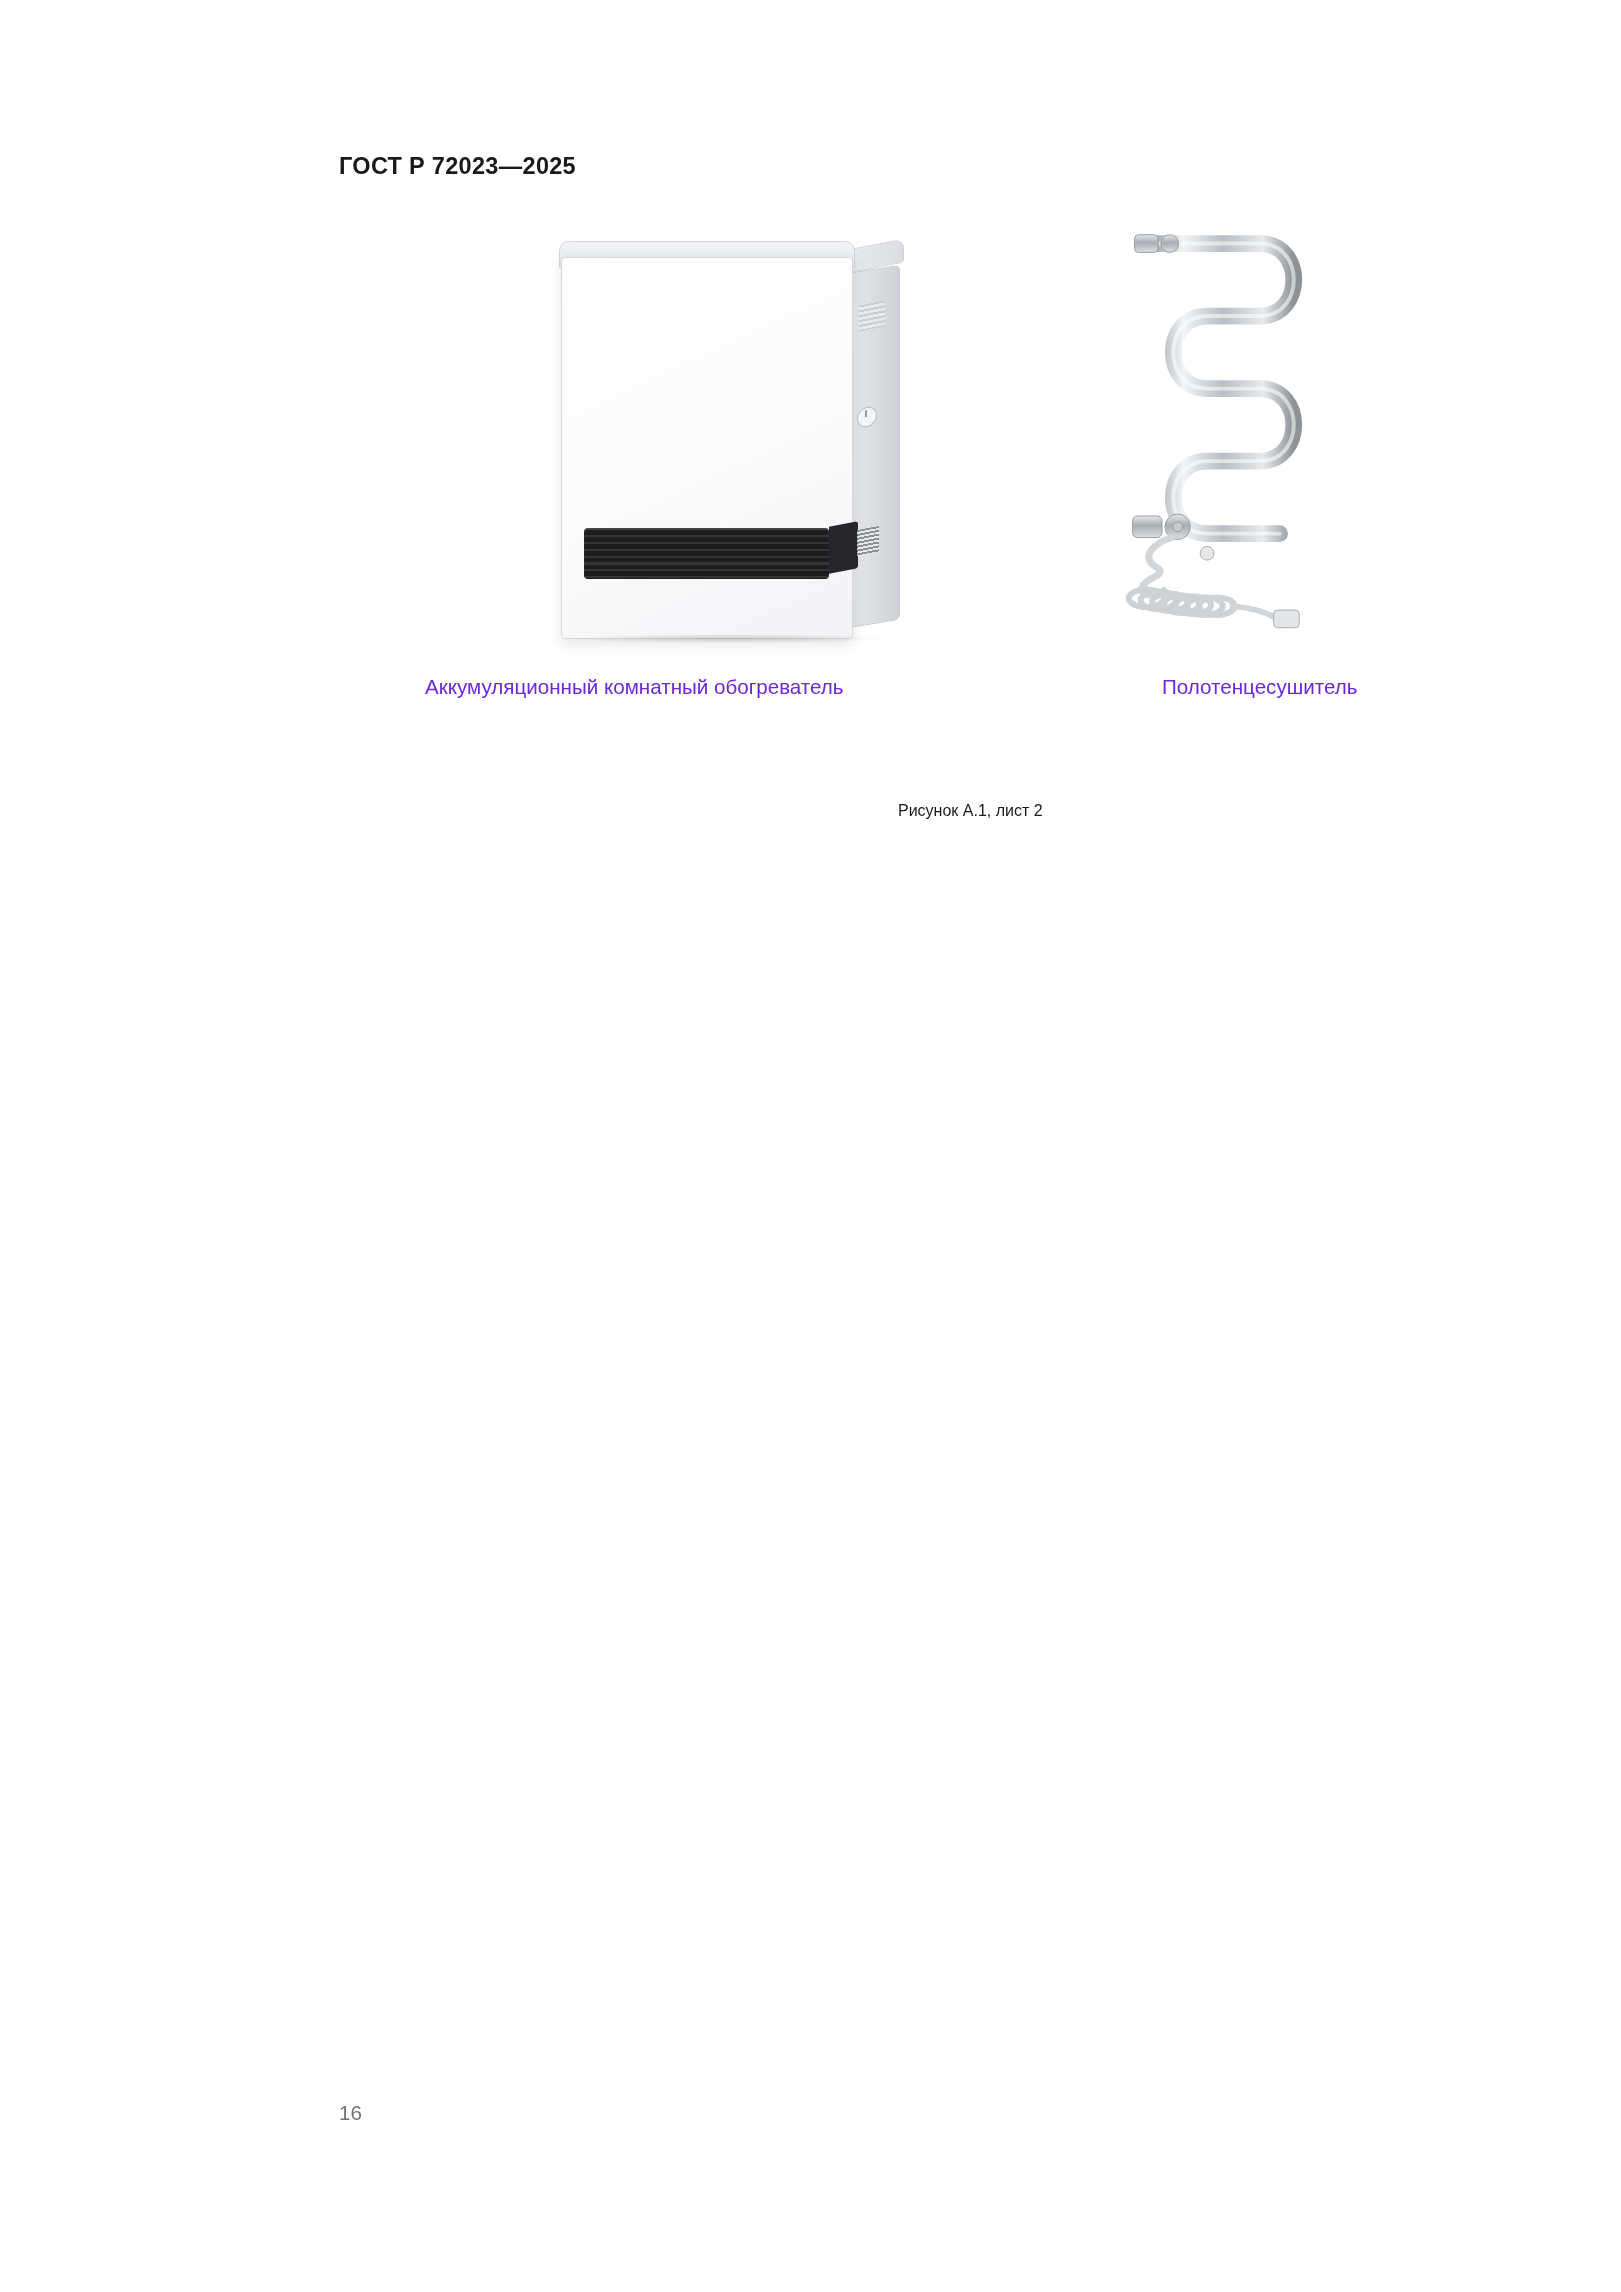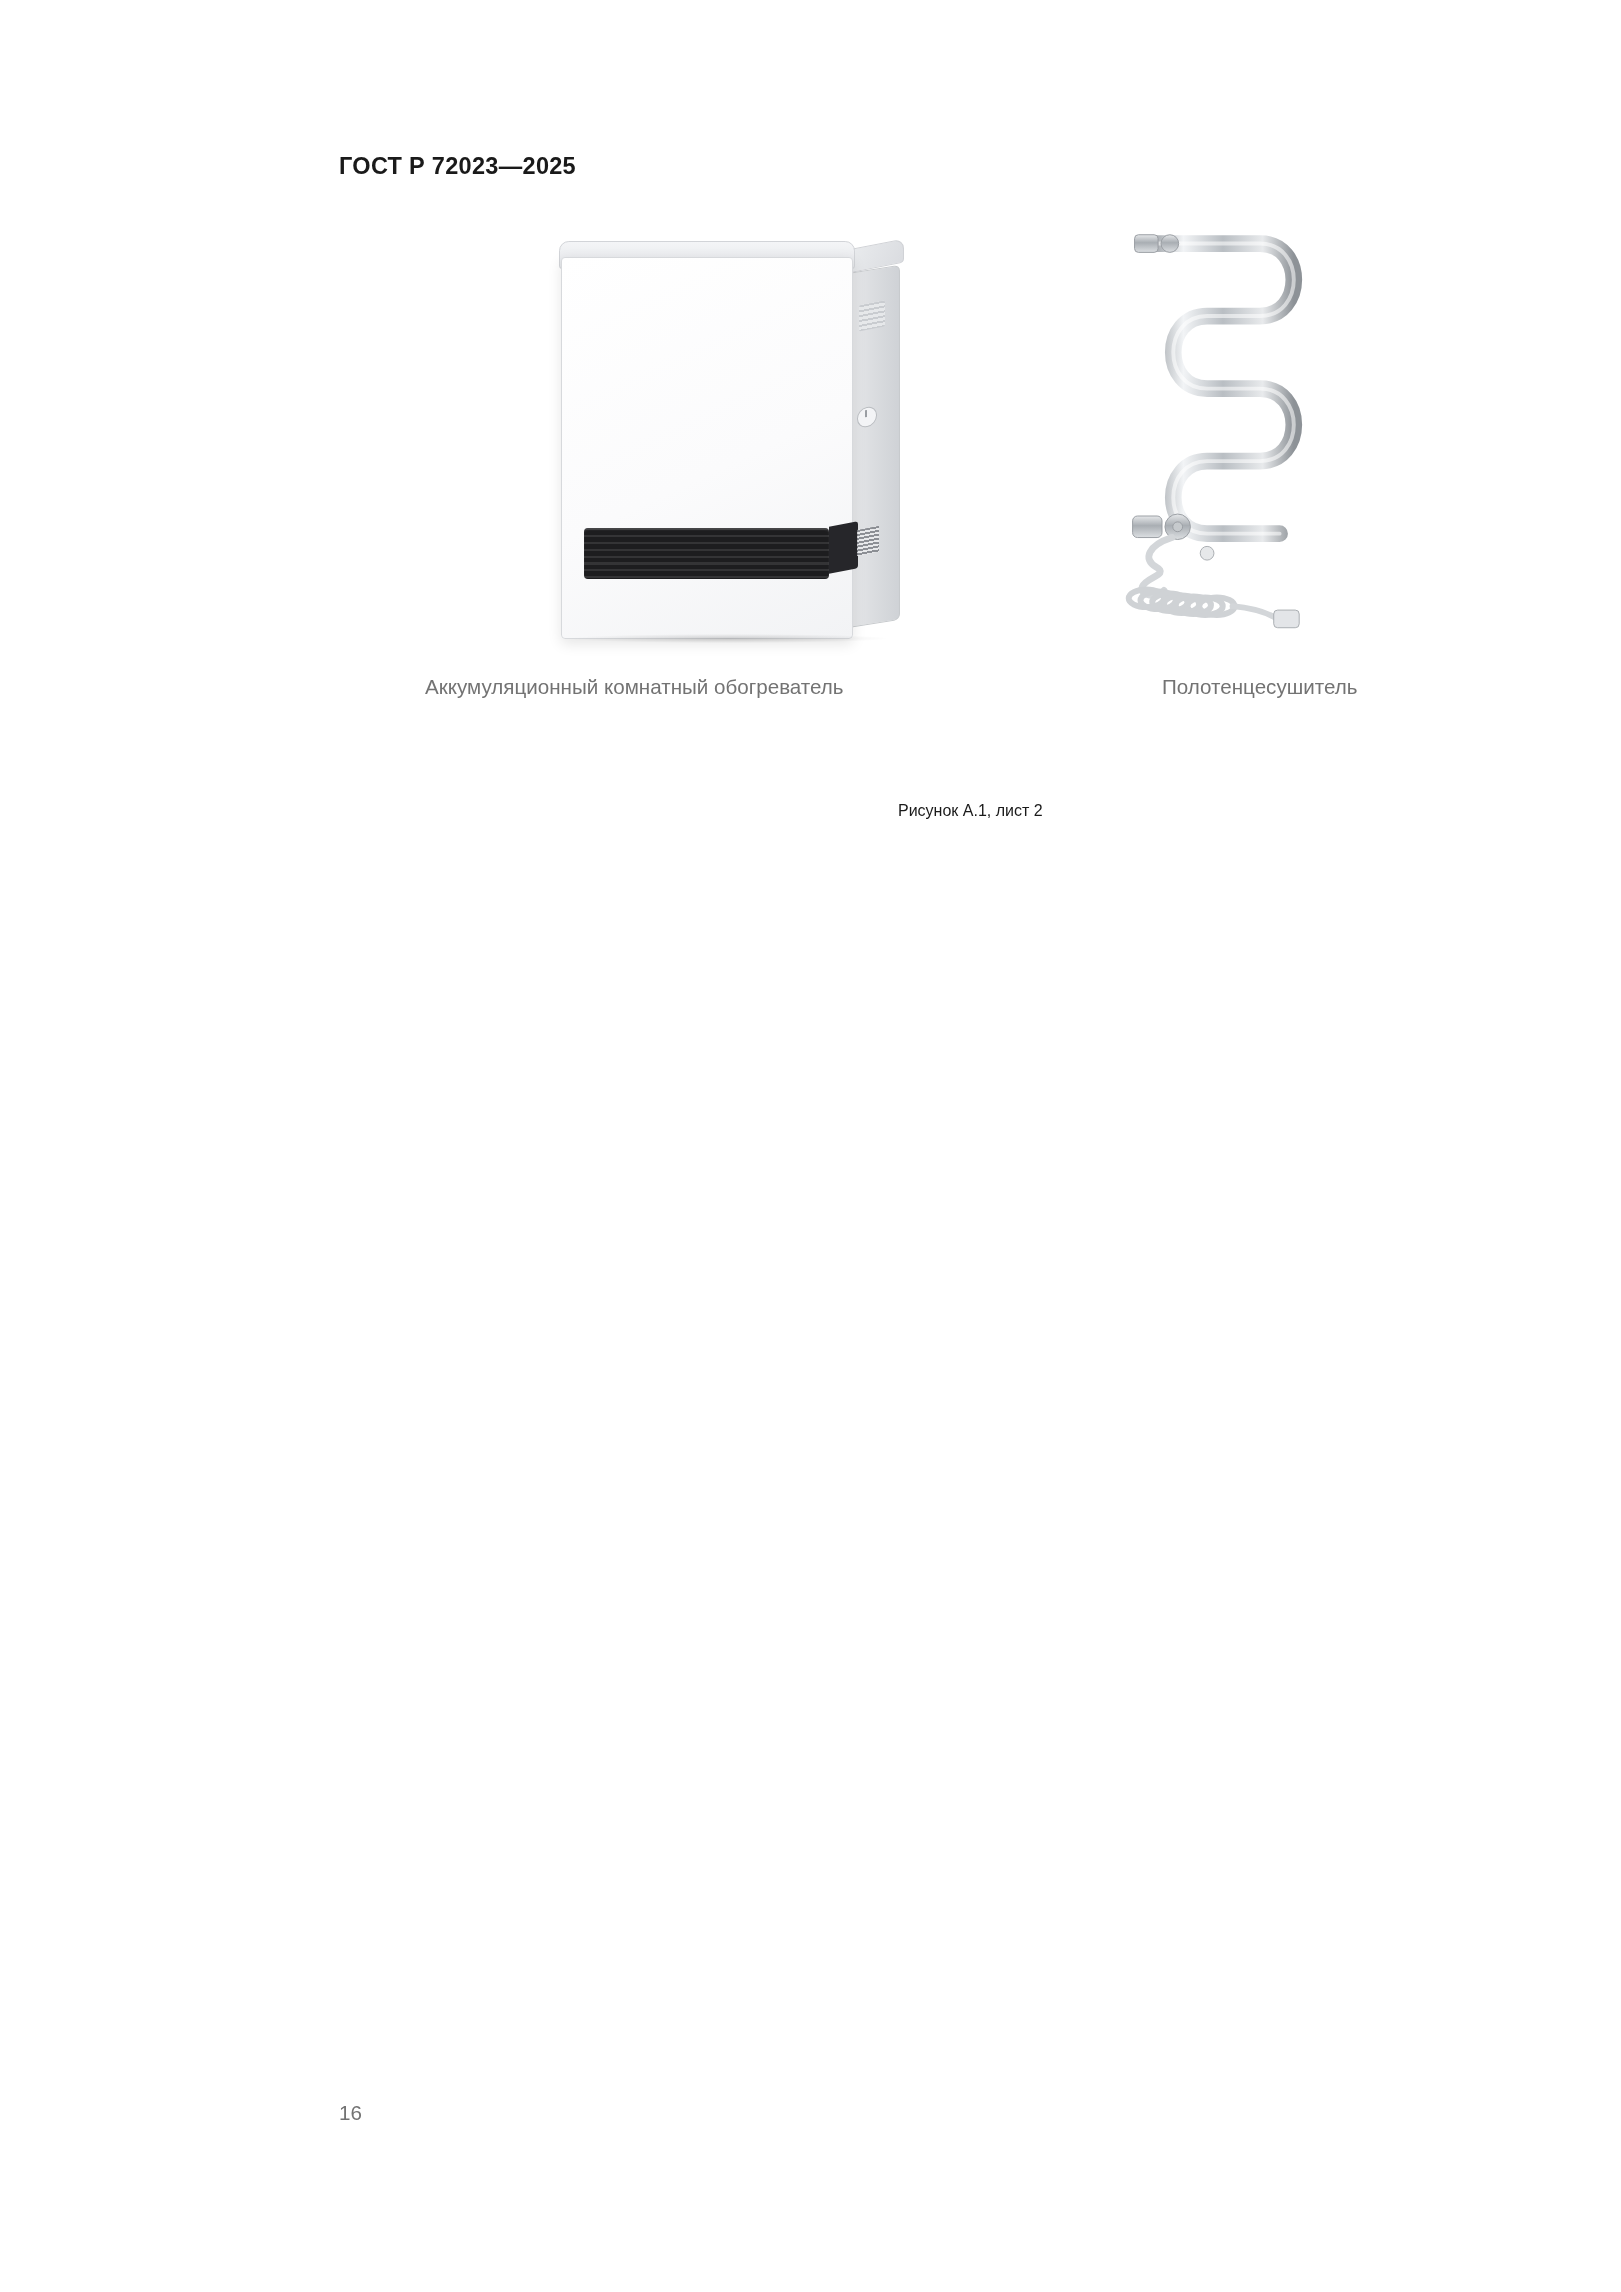--- a/index.html
+++ b/index.html
@@ -190,21 +190,21 @@
 
   
   .captions {
     position: relative;
     height: 39px;
     margin-top: 9.8px;
   }
   .caption {
     position: absolute;
     font-size: 20.6px;
-    color: #737373;
+    color: #6d28d9;
     white-space: nowrap;
   }
   .caption-left { left: 86px; top: 0; }
   .caption-right { left: 823px; top: 0; text-align: right; }
 
   .figure-title {
     position: absolute;
     left: 184px;
     top: 794px;
     width: 1255px;

